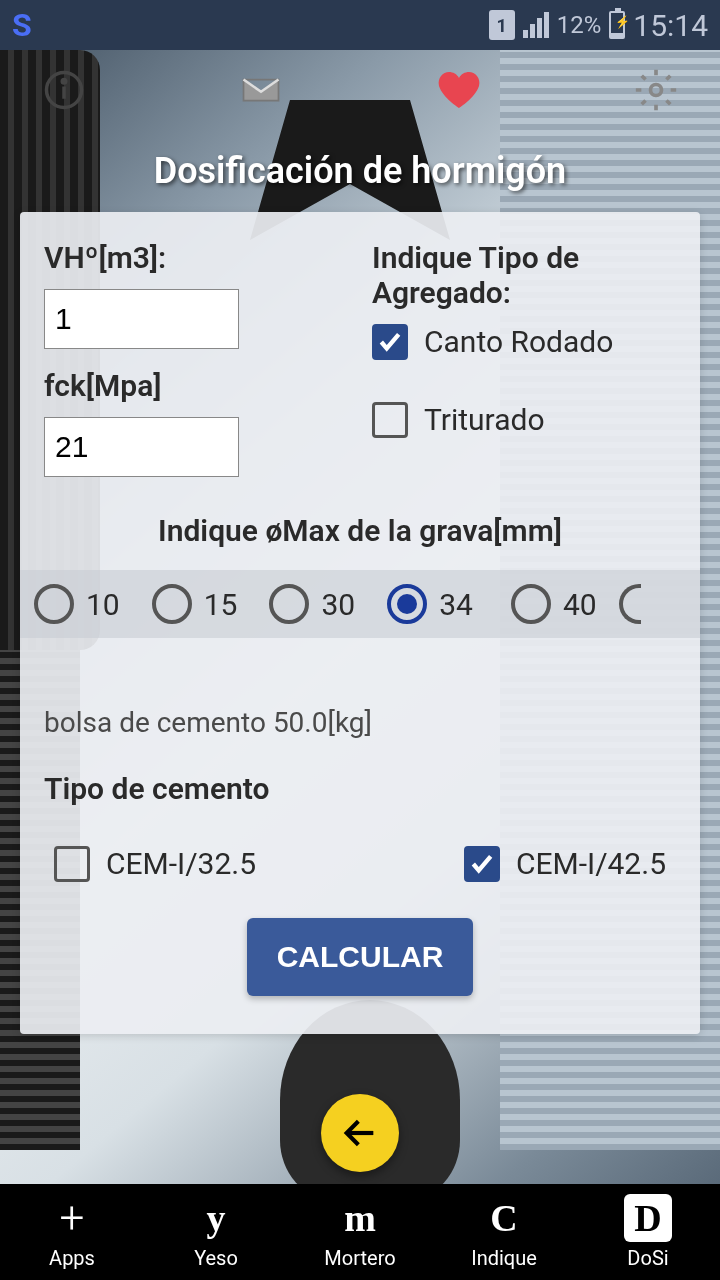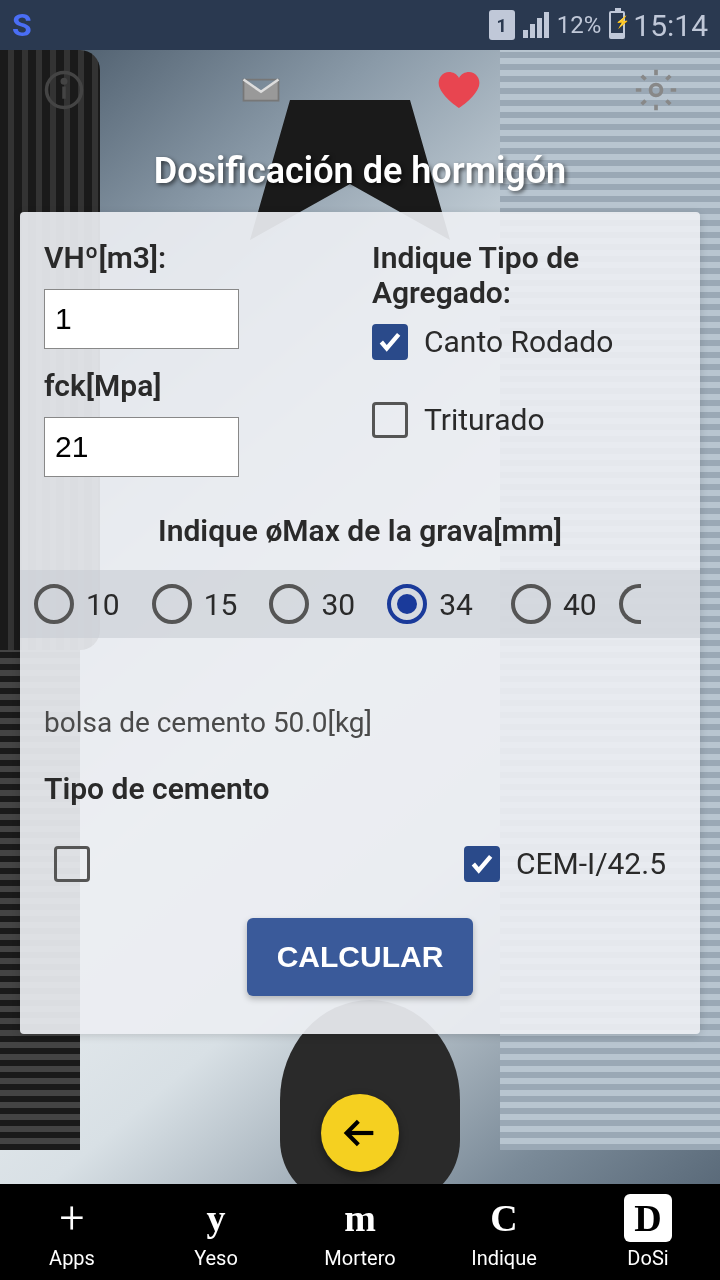--- a/index.html
+++ b/index.html
@@ -406,20 +406,21 @@
     <div class="radio-peek"></div>
   </div>
 
   <div class="hint-text">bolsa de cemento 50.0[kg]</div>
   <div class="cement-label">Tipo de cemento</div>
   <div class="cement-row">
     <div class="checkbox-row">
       <div class="checkbox">
         
       </div>
+      <span class="checkbox-label">CEM-I/32.5</span>
     </div>
     <div class="checkbox-row">
       <div class="checkbox checked">
         <svg width="26" height="26" viewBox="0 0 24 24" fill="none" stroke="#fff" stroke-width="4">
             <polyline points="4 12 9 18 20 5"></polyline>
           </svg>
       </div>
       <span class="checkbox-label">CEM-I/42.5</span>
     </div>
   </div>

